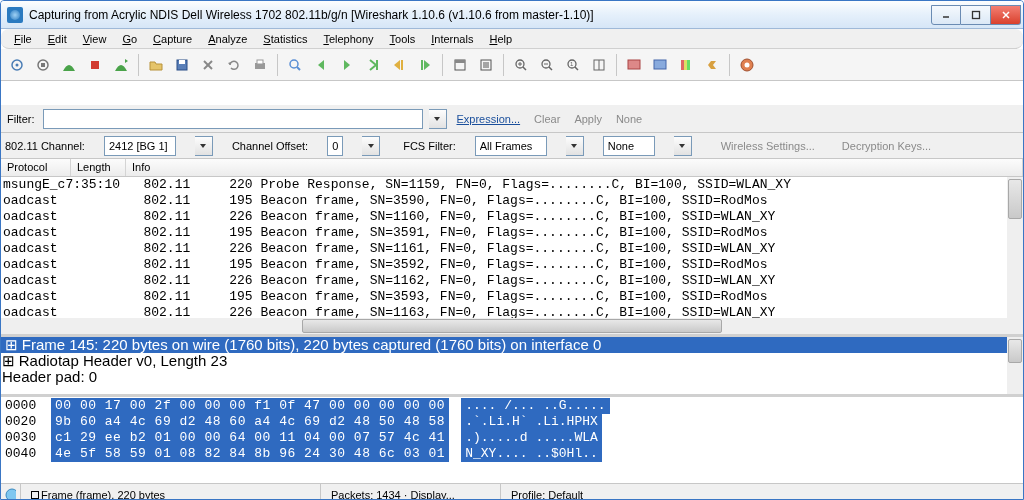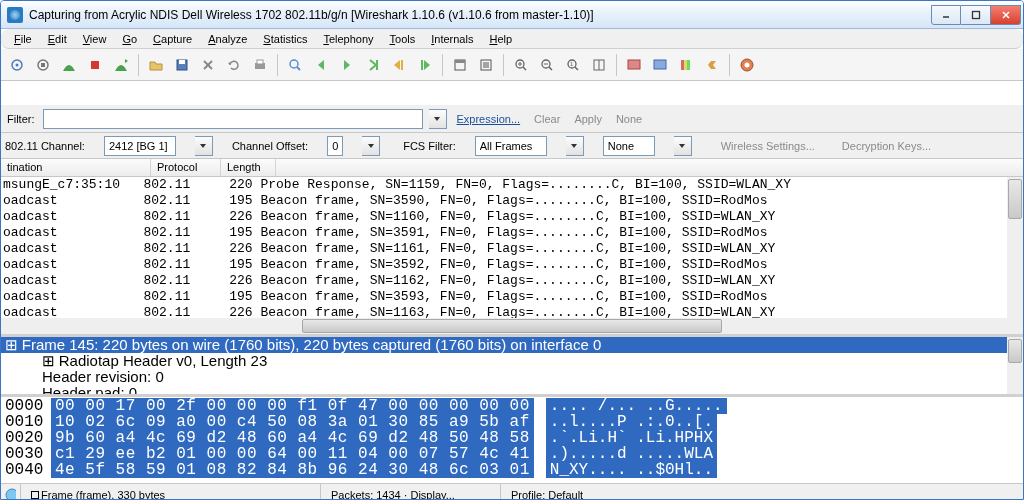--- a/index.html
+++ b/index.html
@@ -29,22 +29,22 @@
   .wifibar { height:26px; background:#f0f0f0; display:flex; align-items:center; padding:0 4px; gap:19px; border-bottom:1px solid #c7c7c7; font-size:11px;}
   .smallinput{height:20px;border:1px solid #7a9ab8;background:#fff;padding:0 4px;font:inherit;}
   .packetlist { height:178px; overflow:hidden; border-bottom:3px solid #d0d0d0; position:relative; display:flex; flex-direction:column;}
   .plhdr { height:18px; background:linear-gradient(#fcfcfc,#ececec); border-bottom:1px solid #c7c7c7; display:flex; font-size:11px;}
   .plhdr span { padding:2px 6px; border-right:1px solid #d4d4d4;}
   .plbody { flex:1; overflow:auto; font-family:"Courier New",monospace; font-size:13px; line-height:16px; white-space:pre; padding:0 2px;}
   .hscroll{height:16px;background:#efefef;display:flex;align-items:center;}
   .hscroll .thumb{height:14px;background:linear-gradient(#e8e8e8,#c9c9c9);border:1px solid #a8a8a8;border-radius:2px;margin:0 auto;width:420px;}
   .details { height:60px; overflow:hidden; border-bottom:3px solid #d0d0d0; font-family:Liberation Sans, sans-serif; font-size:15px; line-height:16px; position:relative;}
   .details .sel{background:#2f6ac0;color:#fff;display:block;padding:0 4px;}
-  .details .row{padding:0 1px;margin-left:40px;}
-  .hexpane { height:86px; overflow:hidden; font-family:"Courier New",monospace; font-size:16px; line-height:16px; padding:1px 4px; background:#fff;}
+  .details .row{padding:0 1px;}
+  .hexpane { height:86px; overflow:hidden; font-family:"Courier New",monospace; font-size:13px; line-height:16px; padding:1px 4px; background:#fff;}
   .hexrow{display:flex;}
   .hexoff{width:46px;}
   .hexbytes{color:#fff;background:#2f6ac0;padding:0 4px;letter-spacing:0.5px;}
   .hexascii{margin-left:12px;color:#fff;background:#2f6ac0;padding:0 4px;}
   .statusbar { height:22px; border-top:1px solid #c7c7c7; background:#f0f0f0; display:flex; align-items:center; font-size:11px;}
   .statusbar .cell{padding:0 10px; border-right:1px solid #c7c7c7; height:100%; display:flex; align-items:center;}
   .sqbox{width:8px;height:8px;border:1px solid #000;margin-right:2px;display:inline-block;}
   .vscroll{position:absolute;right:0;top:18px;bottom:16px;width:16px;background:#efefef;}
   .vscroll .vthumb{position:absolute;top:2px;left:1px;right:1px;height:40px;background:linear-gradient(#e8e8e8,#c9c9c9);border:1px solid #a8a8a8;border-radius:2px;}
   .details .vscroll{top:0;bottom:0;}
@@ -300,23 +300,23 @@
       <svg width="8" height="8">
         <path d="M1 2 L7 2 L4 6 z" fill="#333"></path>
       </svg>
     </div>
   <span class="greyish" style="margin-left:6px">Wireless Settings...</span>
   <span class="greyish">Decryption Keys...</span>
 </div>
 
 <div class="packetlist">
   <div class="plhdr">
-    <span style="width:150px">tination</span>
     <span style="width:70px">Protocol</span>
     <span style="width:55px">Length</span>
+    <span style="flex:1">Info</span>
   </div>
   <div class="plbody" id="plbody">msungE_c7:35:10   802.11     220 Probe Response, SN=1159, FN=0, Flags=........C, BI=100, SSID=WLAN_XY
 oadcast           802.11     195 Beacon frame, SN=3590, FN=0, Flags=........C, BI=100, SSID=RodMos
 oadcast           802.11     226 Beacon frame, SN=1160, FN=0, Flags=........C, BI=100, SSID=WLAN_XY
 oadcast           802.11     195 Beacon frame, SN=3591, FN=0, Flags=........C, BI=100, SSID=RodMos
 oadcast           802.11     226 Beacon frame, SN=1161, FN=0, Flags=........C, BI=100, SSID=WLAN_XY
 oadcast           802.11     195 Beacon frame, SN=3592, FN=0, Flags=........C, BI=100, SSID=RodMos
 oadcast           802.11     226 Beacon frame, SN=1162, FN=0, Flags=........C, BI=100, SSID=WLAN_XY
 oadcast           802.11     195 Beacon frame, SN=3593, FN=0, Flags=........C, BI=100, SSID=RodMos
 oadcast           802.11     226 Beacon frame, SN=1163, FN=0, Flags=........C, BI=100, SSID=WLAN_XY
@@ -326,39 +326,33 @@
       <div class="thumb"></div>
     </div>
   <div class="vscroll">
       <div class="vthumb"></div>
     </div>
 </div>
 
 <div class="details">
   <span class="sel">⊞ Frame 145: 220 bytes on wire (1760 bits), 220 bytes captured (1760 bits) on interface 0</span>
   <div class="row">⊞ Radiotap Header v0, Length 23</div>
-  <div class="row">    Header revision: 0</div>
   <div class="row">    Header pad: 0</div>
   <div class="vscroll">
       <div class="vthumb" style="height:24px"></div>
     </div>
 </div>
 
 <div class="hexpane" id="hexpane">
     <div class="hexrow">
       <span class="hexoff">0000</span>
       <span class="hexbytes">00 00 17 00 2f 00 00 00  f1 0f 47 00 00 00 00 00</span>
       <span class="hexascii">.... /... ..G.....</span>
     </div>
     <div class="hexrow">
-      <span class="hexoff">0010</span>
-      <span class="hexbytes">10 02 6c 09 a0 00 c4 50  08 3a 01 30 85 a9 5b af</span>
-      <span class="hexascii">..l....P .:.0..[.</span>
-    </div>
-    <div class="hexrow">
       <span class="hexoff">0020</span>
       <span class="hexbytes">9b 60 a4 4c 69 d2 48 60  a4 4c 69 d2 48 50 48 58</span>
       <span class="hexascii">.`.Li.H` .Li.HPHX</span>
     </div>
     <div class="hexrow">
       <span class="hexoff">0030</span>
       <span class="hexbytes">c1 29 ee b2 01 00 00 64  00 11 04 00 07 57 4c 41</span>
       <span class="hexascii">.).....d .....WLA</span>
     </div>
     <div class="hexrow">
@@ -369,17 +363,17 @@
   </div>
 
 <div class="statusbar">
   <div class="cell" style="width:20px;padding:0 4px">
       <svg width="14" height="14">
         <circle cx="7" cy="7" r="6" fill="#7fc7f0" stroke="#3a8ac0"></circle>
       </svg>
     </div>
   <div class="cell" style="width:300px">
       <span class="sqbox"></span>
-      <span>Frame (frame), 330 bytes</span>
+      <span>Frame (frame), 220 bytes</span>
     </div>
   <div class="cell" style="width:180px">Packets: 1434 · Display...</div>
   <div class="cell" style="flex:1;border-right:none">Profile: Default</div>
 </div>
 
 </body></html>

